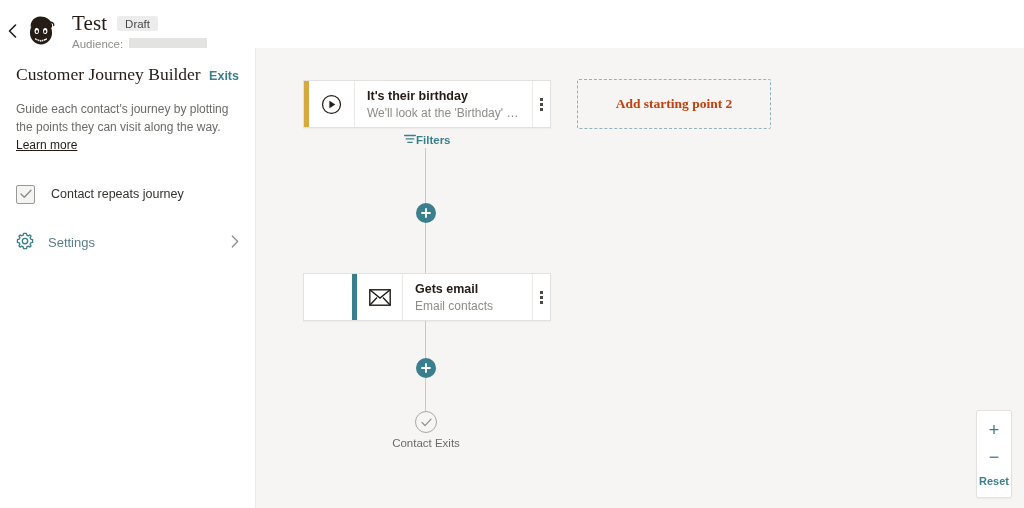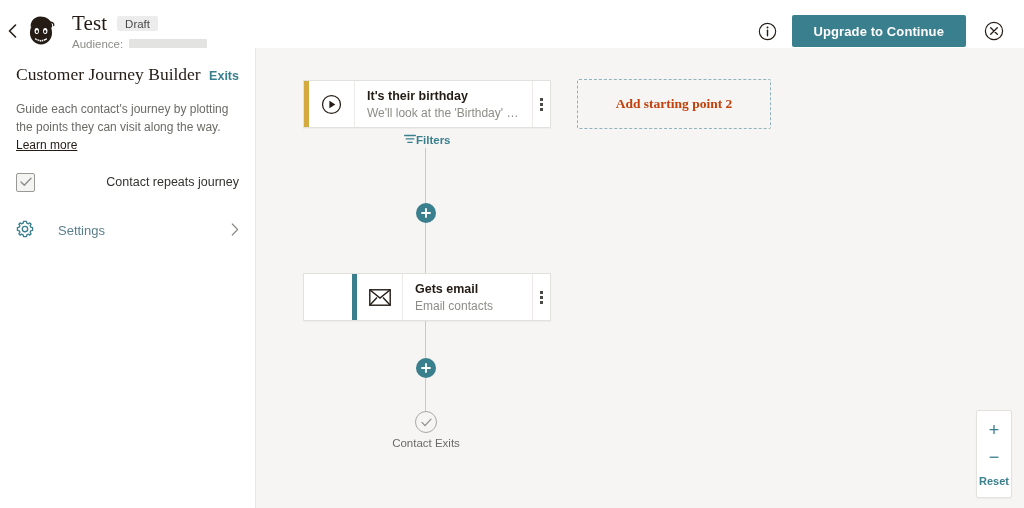--- a/index.html
+++ b/index.html
@@ -32,21 +32,21 @@
   .journey-title {
     font-family: "Liberation Serif", serif;
     font-size: 21px; color: #241c15; line-height: 1.05;
     letter-spacing: .1px;
   }
   .draft-badge {
     background: #ececec; color: #4a4a49;
     font-size: 11.5px; padding: 3px 8px 1px; border-radius: 2px;
     line-height: 1;
   }
-  .audience-row { display: flex; align-items: flex-end; gap: 6px; margin-top: 3px; }
+  .audience-row { display: flex; align-items: center; gap: 6px; margin-top: 3px; }
   .audience-label { font-size: 11.5px; color: #8d8d87; }
   .audience-redacted {
     width: 78px; height: 11px; background: #e3e3e1; border-radius: 1px;
   }
   .topbar-right {
     margin-left: auto; display: flex; align-items: center; gap: 0;
     padding-right: 10px;
   }
   .icon-btn {
     width: 40px; height: 40px;
@@ -77,30 +77,30 @@
     font-size: 17.5px; color: #241c15; line-height: 1.2;
   }
   .sb-hide {
     color: #3a7f8e; font-size: 12.5px; font-weight: bold; cursor: pointer;
   }
   .sb-desc {
     margin-top: 15px;
     font-size: 12px; line-height: 1.52; color: #6b6b66;
   }
   .sb-link { color: #241c15; text-decoration: underline; font-weight: normal; cursor: pointer; }
-  .sb-check-row { margin-top: 18px; display: flex; align-items: center; gap: 28px; justify-content: space-between; }
+  .sb-check-row { margin-top: 30px; display: flex; align-items: center; gap: 16px; }
   .checkbox {
     width: 19px; height: 19px; border: 1px solid #9a9a94;
     background: #f4f4f2; border-radius: 2px;
     display: flex; align-items: center; justify-content: center;
     cursor: pointer;
   }
   .sb-check-label { font-size: 12.5px; color: #32322e; }
   .sb-settings-row {
-    margin-top: 28px; display: flex; align-items: center; gap: 24px;
+    margin-top: 28px; display: flex; align-items: center; gap: 14px;
     cursor: pointer;
   }
   .sb-settings-label { font-size: 13px; color: #5a7f8c; }
   .sb-chevron { margin-left: auto; color: #8d8d87; font-size: 13px; }
 
   
   .canvas {
     position: absolute; left: 256px; top: 48px;
     width: 768px; height: 460px;
     background: #f6f5f3;
@@ -227,36 +227,20 @@
     <div class="title-row">
       <span class="journey-title">Test</span>
       <span class="draft-badge">Draft</span>
     </div>
     <div class="audience-row">
       <span class="audience-label">Audience:</span>
       <span class="audience-redacted"></span>
     </div>
   </div>
 
-  <div class="topbar-right">
-    <div class="icon-btn">
-      <svg width="19" height="19" viewBox="0 0 20 20" aria-hidden="true">
-        <circle cx="10" cy="10" r="8.6" fill="none" stroke="#241c15" stroke-width="1.2"></circle>
-        <circle cx="10" cy="5.8" r="1.05" fill="#241c15"></circle>
-        <path d="M10 8.6 L10 14.4" stroke="#241c15" stroke-width="1.5" stroke-linecap="round"></path>
-      </svg>
-    </div>
-    <button class="upgrade-btn">Upgrade to Continue</button>
-    <div class="icon-btn">
-      <svg width="20" height="20" viewBox="0 0 20 20" aria-hidden="true">
-        <circle cx="10" cy="10" r="8.6" fill="none" stroke="#241c15" stroke-width="1.2"></circle>
-        <path d="M6.7 6.7 L13.3 13.3 M13.3 6.7 L6.7 13.3" stroke="#241c15" stroke-width="1.3" stroke-linecap="round"></path>
-      </svg>
-    </div>
-  </div>
 </div>
 
 <div class="sidebar">
 
   <div class="sb-header">
     <span class="sb-title">Customer Journey Builder</span>
     <span class="sb-hide">Exits</span>
   </div>
 
   <div class="sb-desc">

